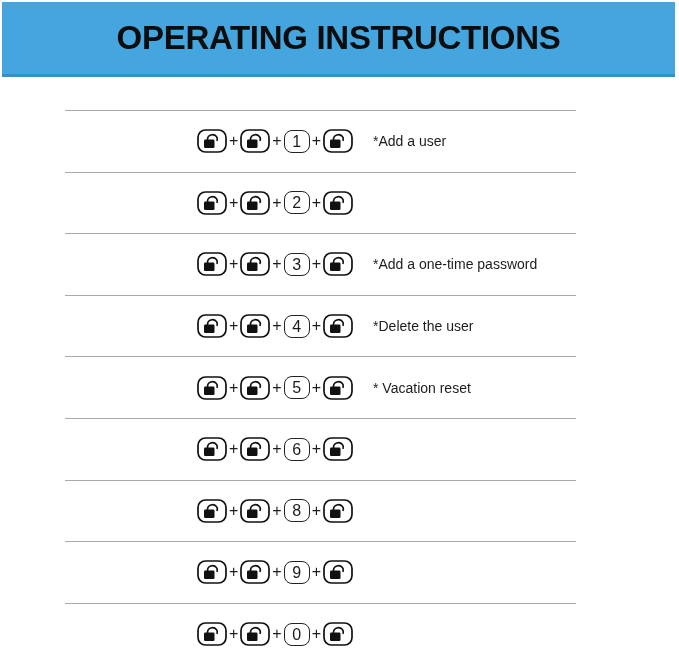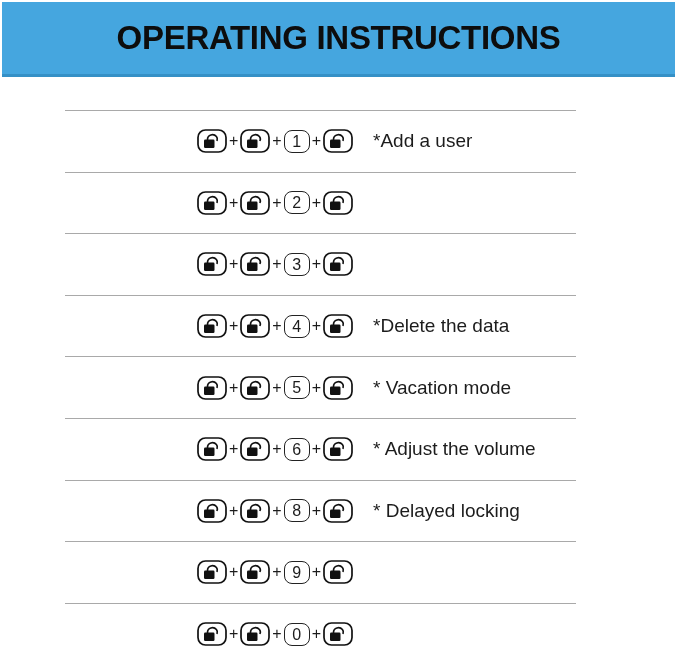--- a/index.html
+++ b/index.html
@@ -70,21 +70,21 @@
     text-align: center;
   }
   .plus {
     font-size: 16px;
     color: #1c1c1c;
     margin: 0 2px;
     line-height: 1;
   }
   .label {
     margin-left: 20px;
-    font-size: 19px;
+    font-size: 14px;
     color: #1c1c1c;
     white-space: nowrap;
   }
 </style>
 </head>
 <body>
 
 <div class="page">
   <header class="banner">
     <h1>OPERATING INSTRUCTIONS</h1>
@@ -175,20 +175,21 @@
           <span class="key num">3</span>
           <span class="plus">+</span>
           <span class="key lock">
             <svg width="30" height="24" viewBox="0 0 30 24" xmlns="http://www.w3.org/2000/svg">
               <rect x="1" y="1" width="28" height="22" rx="7.5" fill="#ffffff" stroke="#111111" stroke-width="1.7"></rect>
               <rect x="7" y="10.5" width="10.5" height="8.5" rx="1.2" fill="#111111"></rect>
               <path d="M10.5 10.4 C10.5 5.6 16.6 4.3 19.4 7.5 C20.4 8.7 20.6 9.9 20.1 11.3" fill="none" stroke="#111111" stroke-width="1.7" stroke-linecap="round"></path>
             </svg>
           </span>
         </span>
+    <span class="label">*Add a one-time password</span>
   </div>
 
   <div class="divider"></div>
   <div class="row">
     <span class="keys">
           <span class="key lock">
             <svg width="30" height="24" viewBox="0 0 30 24" xmlns="http://www.w3.org/2000/svg">
               <rect x="1" y="1" width="28" height="22" rx="7.5" fill="#ffffff" stroke="#111111" stroke-width="1.7"></rect>
               <rect x="7" y="10.5" width="10.5" height="8.5" rx="1.2" fill="#111111"></rect>
               <path d="M10.5 10.4 C10.5 5.6 16.6 4.3 19.4 7.5 C20.4 8.7 20.6 9.9 20.1 11.3" fill="none" stroke="#111111" stroke-width="1.7" stroke-linecap="round"></path>
@@ -206,21 +207,21 @@
           <span class="key num">4</span>
           <span class="plus">+</span>
           <span class="key lock">
             <svg width="30" height="24" viewBox="0 0 30 24" xmlns="http://www.w3.org/2000/svg">
               <rect x="1" y="1" width="28" height="22" rx="7.5" fill="#ffffff" stroke="#111111" stroke-width="1.7"></rect>
               <rect x="7" y="10.5" width="10.5" height="8.5" rx="1.2" fill="#111111"></rect>
               <path d="M10.5 10.4 C10.5 5.6 16.6 4.3 19.4 7.5 C20.4 8.7 20.6 9.9 20.1 11.3" fill="none" stroke="#111111" stroke-width="1.7" stroke-linecap="round"></path>
             </svg>
           </span>
         </span>
-    <span class="label">*Delete the data</span>
+    <span class="label">*Delete the user</span>
   </div>
 
   <div class="divider"></div>
   <div class="row">
     <span class="keys">
           <span class="key lock">
             <svg width="30" height="24" viewBox="0 0 30 24" xmlns="http://www.w3.org/2000/svg">
               <rect x="1" y="1" width="28" height="22" rx="7.5" fill="#ffffff" stroke="#111111" stroke-width="1.7"></rect>
               <rect x="7" y="10.5" width="10.5" height="8.5" rx="1.2" fill="#111111"></rect>
               <path d="M10.5 10.4 C10.5 5.6 16.6 4.3 19.4 7.5 C20.4 8.7 20.6 9.9 20.1 11.3" fill="none" stroke="#111111" stroke-width="1.7" stroke-linecap="round"></path>
@@ -238,21 +239,21 @@
           <span class="key num">5</span>
           <span class="plus">+</span>
           <span class="key lock">
             <svg width="30" height="24" viewBox="0 0 30 24" xmlns="http://www.w3.org/2000/svg">
               <rect x="1" y="1" width="28" height="22" rx="7.5" fill="#ffffff" stroke="#111111" stroke-width="1.7"></rect>
               <rect x="7" y="10.5" width="10.5" height="8.5" rx="1.2" fill="#111111"></rect>
               <path d="M10.5 10.4 C10.5 5.6 16.6 4.3 19.4 7.5 C20.4 8.7 20.6 9.9 20.1 11.3" fill="none" stroke="#111111" stroke-width="1.7" stroke-linecap="round"></path>
             </svg>
           </span>
         </span>
-    <span class="label">* Vacation mode</span>
+    <span class="label">* Vacation reset</span>
   </div>
 
   <div class="divider"></div>
   <div class="row">
     <span class="keys">
           <span class="key lock">
             <svg width="30" height="24" viewBox="0 0 30 24" xmlns="http://www.w3.org/2000/svg">
               <rect x="1" y="1" width="28" height="22" rx="7.5" fill="#ffffff" stroke="#111111" stroke-width="1.7"></rect>
               <rect x="7" y="10.5" width="10.5" height="8.5" rx="1.2" fill="#111111"></rect>
               <path d="M10.5 10.4 C10.5 5.6 16.6 4.3 19.4 7.5 C20.4 8.7 20.6 9.9 20.1 11.3" fill="none" stroke="#111111" stroke-width="1.7" stroke-linecap="round"></path>
@@ -270,21 +271,20 @@
           <span class="key num">6</span>
           <span class="plus">+</span>
           <span class="key lock">
             <svg width="30" height="24" viewBox="0 0 30 24" xmlns="http://www.w3.org/2000/svg">
               <rect x="1" y="1" width="28" height="22" rx="7.5" fill="#ffffff" stroke="#111111" stroke-width="1.7"></rect>
               <rect x="7" y="10.5" width="10.5" height="8.5" rx="1.2" fill="#111111"></rect>
               <path d="M10.5 10.4 C10.5 5.6 16.6 4.3 19.4 7.5 C20.4 8.7 20.6 9.9 20.1 11.3" fill="none" stroke="#111111" stroke-width="1.7" stroke-linecap="round"></path>
             </svg>
           </span>
         </span>
-    <span class="label">* Adjust the volume</span>
   </div>
 
   <div class="divider"></div>
   <div class="row">
     <span class="keys">
           <span class="key lock">
             <svg width="30" height="24" viewBox="0 0 30 24" xmlns="http://www.w3.org/2000/svg">
               <rect x="1" y="1" width="28" height="22" rx="7.5" fill="#ffffff" stroke="#111111" stroke-width="1.7"></rect>
               <rect x="7" y="10.5" width="10.5" height="8.5" rx="1.2" fill="#111111"></rect>
               <path d="M10.5 10.4 C10.5 5.6 16.6 4.3 19.4 7.5 C20.4 8.7 20.6 9.9 20.1 11.3" fill="none" stroke="#111111" stroke-width="1.7" stroke-linecap="round"></path>
@@ -302,21 +302,20 @@
           <span class="key num">8</span>
           <span class="plus">+</span>
           <span class="key lock">
             <svg width="30" height="24" viewBox="0 0 30 24" xmlns="http://www.w3.org/2000/svg">
               <rect x="1" y="1" width="28" height="22" rx="7.5" fill="#ffffff" stroke="#111111" stroke-width="1.7"></rect>
               <rect x="7" y="10.5" width="10.5" height="8.5" rx="1.2" fill="#111111"></rect>
               <path d="M10.5 10.4 C10.5 5.6 16.6 4.3 19.4 7.5 C20.4 8.7 20.6 9.9 20.1 11.3" fill="none" stroke="#111111" stroke-width="1.7" stroke-linecap="round"></path>
             </svg>
           </span>
         </span>
-    <span class="label">* Delayed locking</span>
   </div>
 
   <div class="divider"></div>
   <div class="row">
     <span class="keys">
           <span class="key lock">
             <svg width="30" height="24" viewBox="0 0 30 24" xmlns="http://www.w3.org/2000/svg">
               <rect x="1" y="1" width="28" height="22" rx="7.5" fill="#ffffff" stroke="#111111" stroke-width="1.7"></rect>
               <rect x="7" y="10.5" width="10.5" height="8.5" rx="1.2" fill="#111111"></rect>
               <path d="M10.5 10.4 C10.5 5.6 16.6 4.3 19.4 7.5 C20.4 8.7 20.6 9.9 20.1 11.3" fill="none" stroke="#111111" stroke-width="1.7" stroke-linecap="round"></path>

